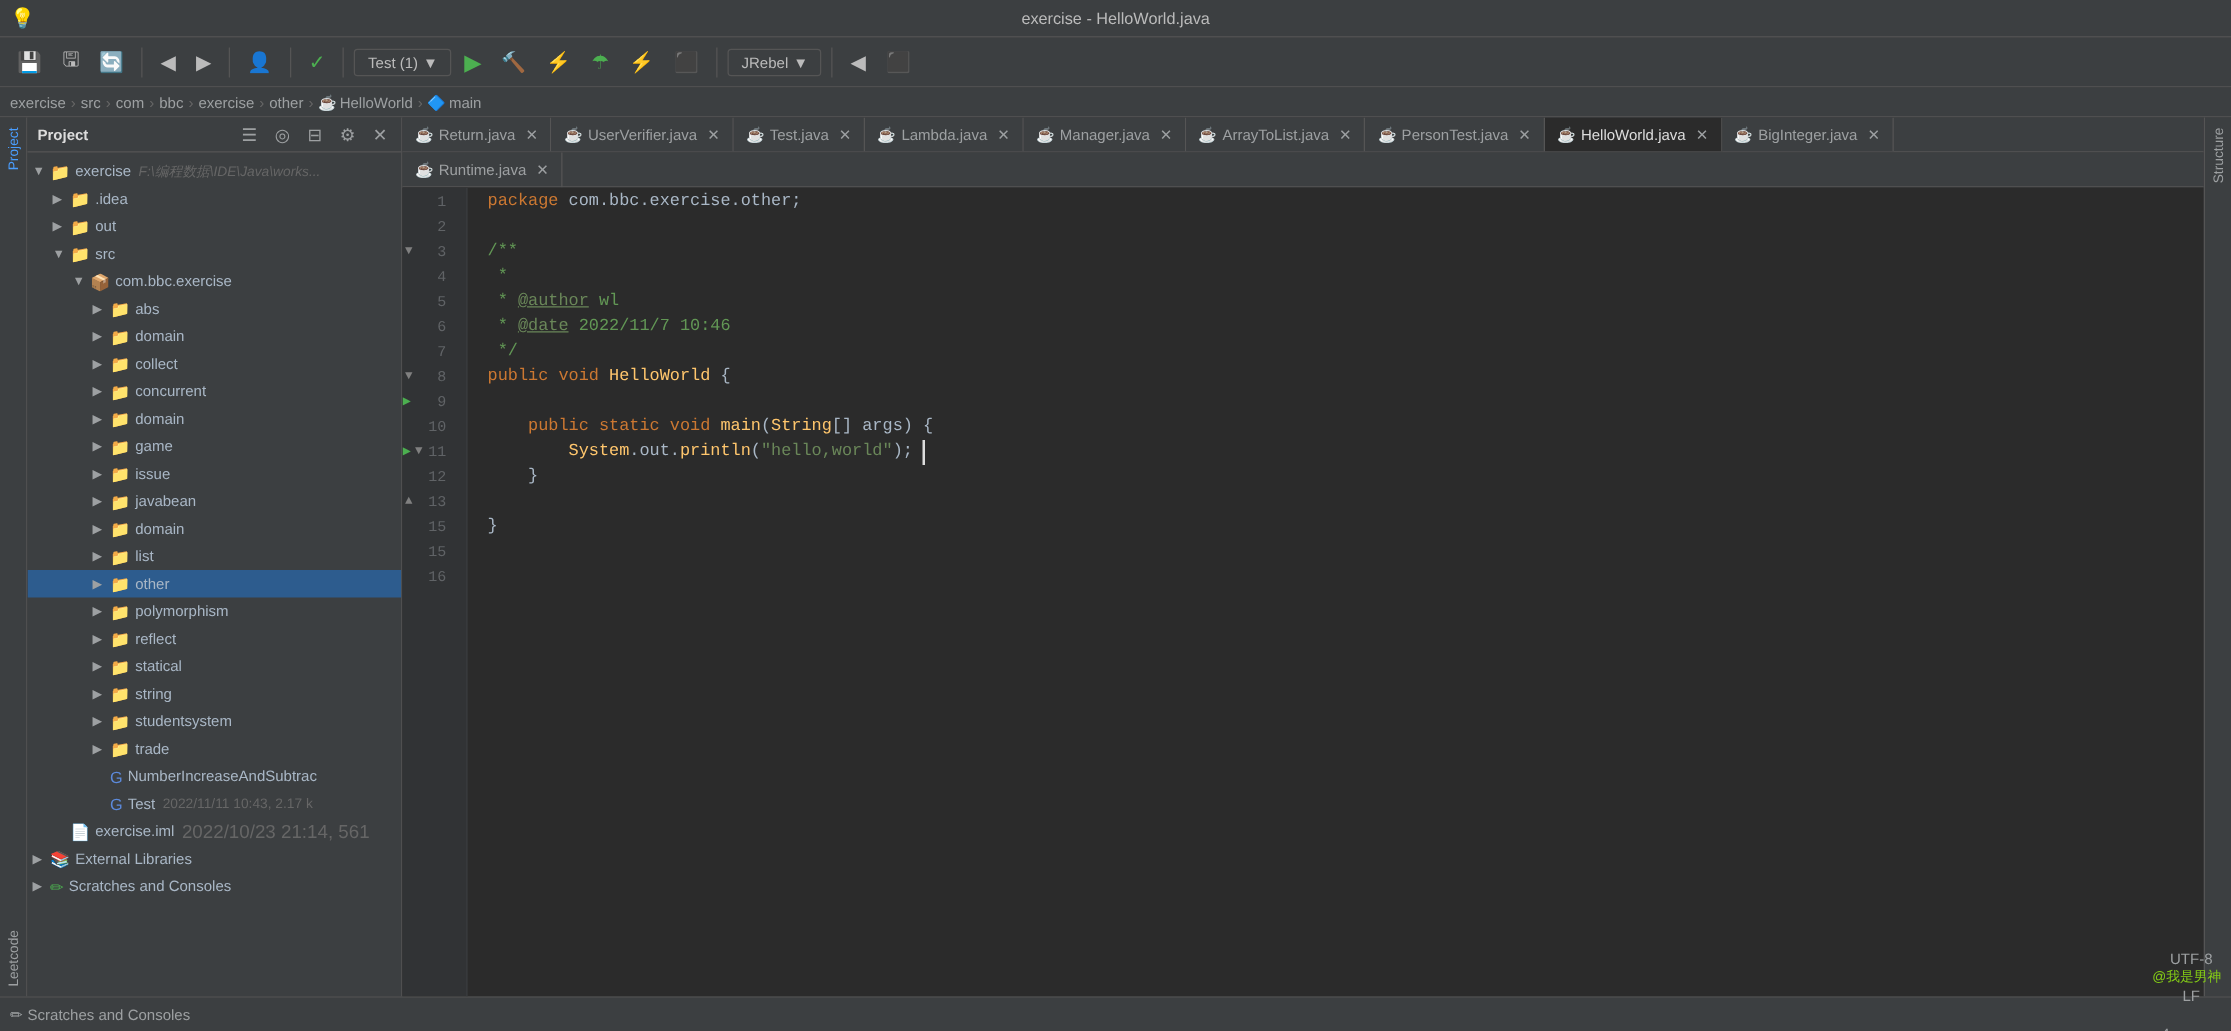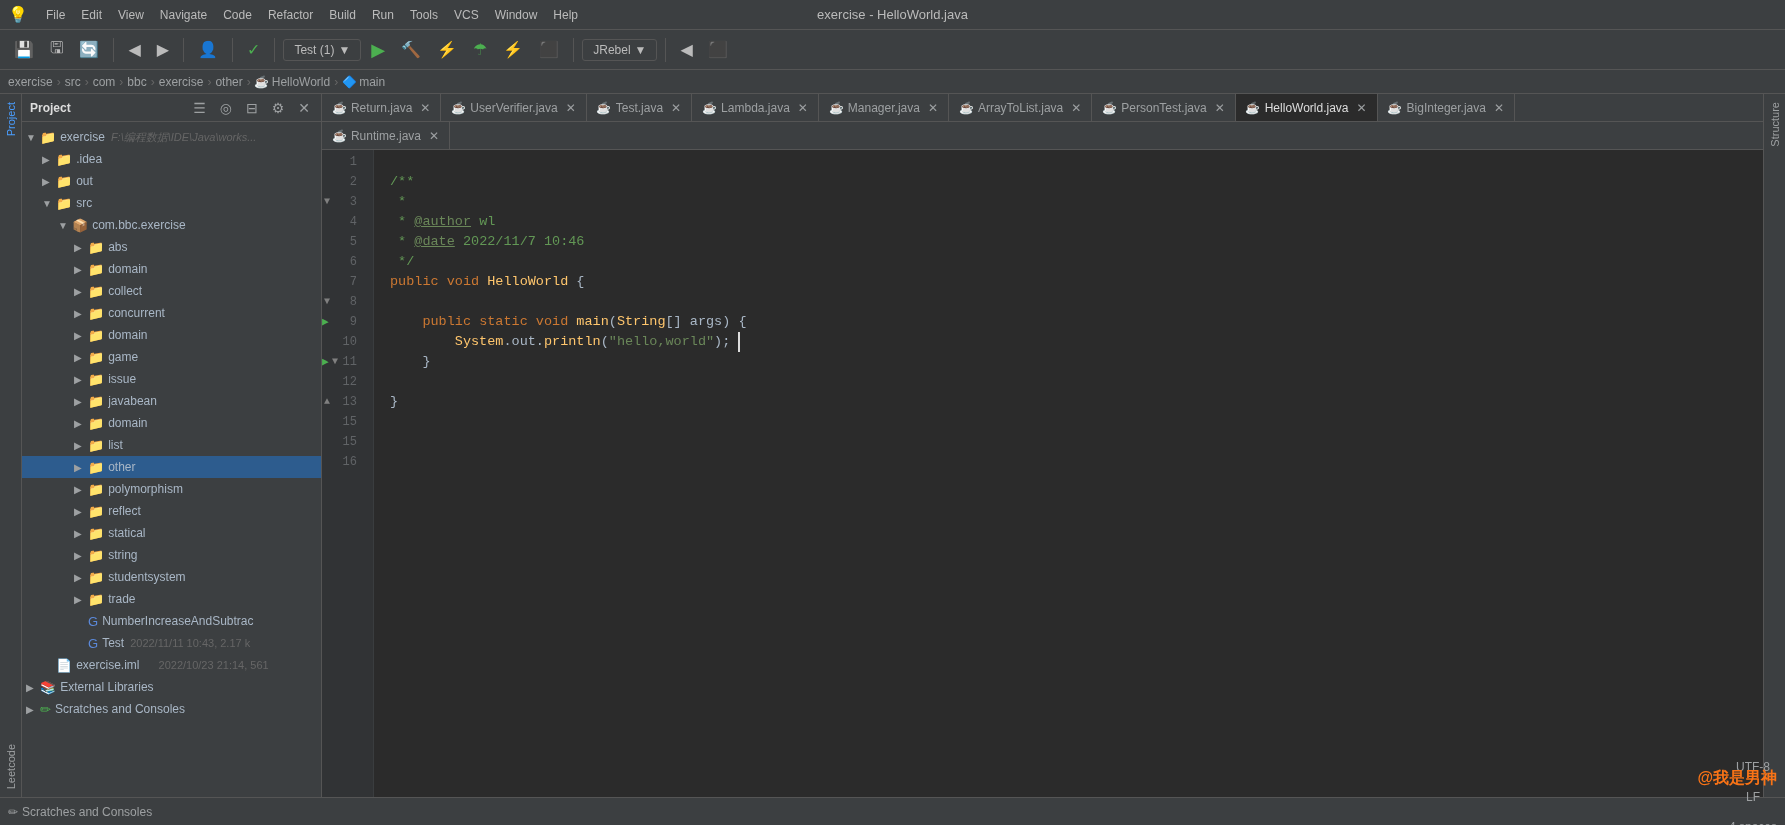--- a/index.html
+++ b/index.html
@@ -315,24 +315,23 @@
       gap: 16px;
       color: #9da0a2;
       flex-direction: column;
     }
 
     
     #watermark {
       position: fixed;
       bottom: 36px;
       right: 8px;
-      color: #f97316;
-      font-size: 16px;
-      font-family: sans-serif;
-      font-weight: bold;
+      color: #84cc16;
+      font-size: 11px;
+      font-family: sans-serif;
     }
 
     
     .runtime-tab {
       display: flex;
       align-items: center;
       height: 28px;
       padding: 0 10px;
       font-size: 12px;
       font-family: sans-serif;
@@ -341,34 +340,20 @@
       border-right: 1px solid #555;
       gap: 4px;
       white-space: nowrap;
     }
   </style>
 </head>
 <body>
 
 <div id="title-bar">
   <div style="position:absolute;left:8px;color:#4a9eff;font-size:16px;">💡</div>
-  <div class="menu-bar">
-    <span class="menu-item">File</span>
-    <span class="menu-item">Edit</span>
-    <span class="menu-item">View</span>
-    <span class="menu-item">Navigate</span>
-    <span class="menu-item">Code</span>
-    <span class="menu-item">Refactor</span>
-    <span class="menu-item">Build</span>
-    <span class="menu-item">Run</span>
-    <span class="menu-item">Tools</span>
-    <span class="menu-item">VCS</span>
-    <span class="menu-item">Window</span>
-    <span class="menu-item">Help</span>
-  </div>
   <span class="title">exercise - HelloWorld.java</span>
 </div>
 
 <div id="toolbar">
   <button class="toolbar-btn" title="Save">💾</button>
   <button class="toolbar-btn" title="Save All">🖫</button>
   <button class="toolbar-btn" title="Sync">🔄</button>
   <div class="toolbar-separator"></div>
   <button class="toolbar-btn">◀</button>
   <button class="toolbar-btn">▶</button>
@@ -562,21 +547,21 @@
         <span class="tree-arrow" style="visibility:hidden;">▶</span>
         <span class="tree-icon" style="color:#5c8adb;">G</span>
         <span>Test</span>
         <span style="color:#666;margin-left:6px;font-size:11px;">2022/11/11 10:43, 2.17 k</span>
       </div>
 
       <div class="tree-item" style="padding-left:20px;">
         <span class="tree-arrow" style="visibility:hidden;">▶</span>
         <span class="tree-icon" style="color:#9da0a2;">📄</span>
         <span>exercise.iml</span>
-        <span style="color:#666;margin-left:19px;font-size:11px;">2022/10/23 21:14, 561</span>
+        <span style="color:#666;margin-left:6px;font-size:15px;">2022/10/23 21:14, 561</span>
       </div>
 
       <div class="tree-item" style="padding-left:4px;">
         <span class="tree-arrow">▶</span>
         <span class="tree-icon" style="color:#9da0a2;">📚</span>
         <span>External Libraries</span>
       </div>
 
       <div class="tree-item" style="padding-left:4px;">
         <span class="tree-arrow">▶</span>
@@ -699,20 +684,23 @@
         <div class="line-num-row">
             <span>15</span>
           </div>
         <div class="line-num-row">
             <span>16</span>
           </div>
       </div>
 
       <div id="code-area">
 
+        <div class="code-line">
+          <span class="kw">package </span><span class="plain">com.bbc.exercise.other;</span>
+        </div>
 
         <div class="code-line">&nbsp;</div>
 
         <div class="code-line">
           <span class="javadoc">/**</span>
         </div>
 
 
         <div class="code-line">
           <span class="javadoc">&nbsp;*</span>

